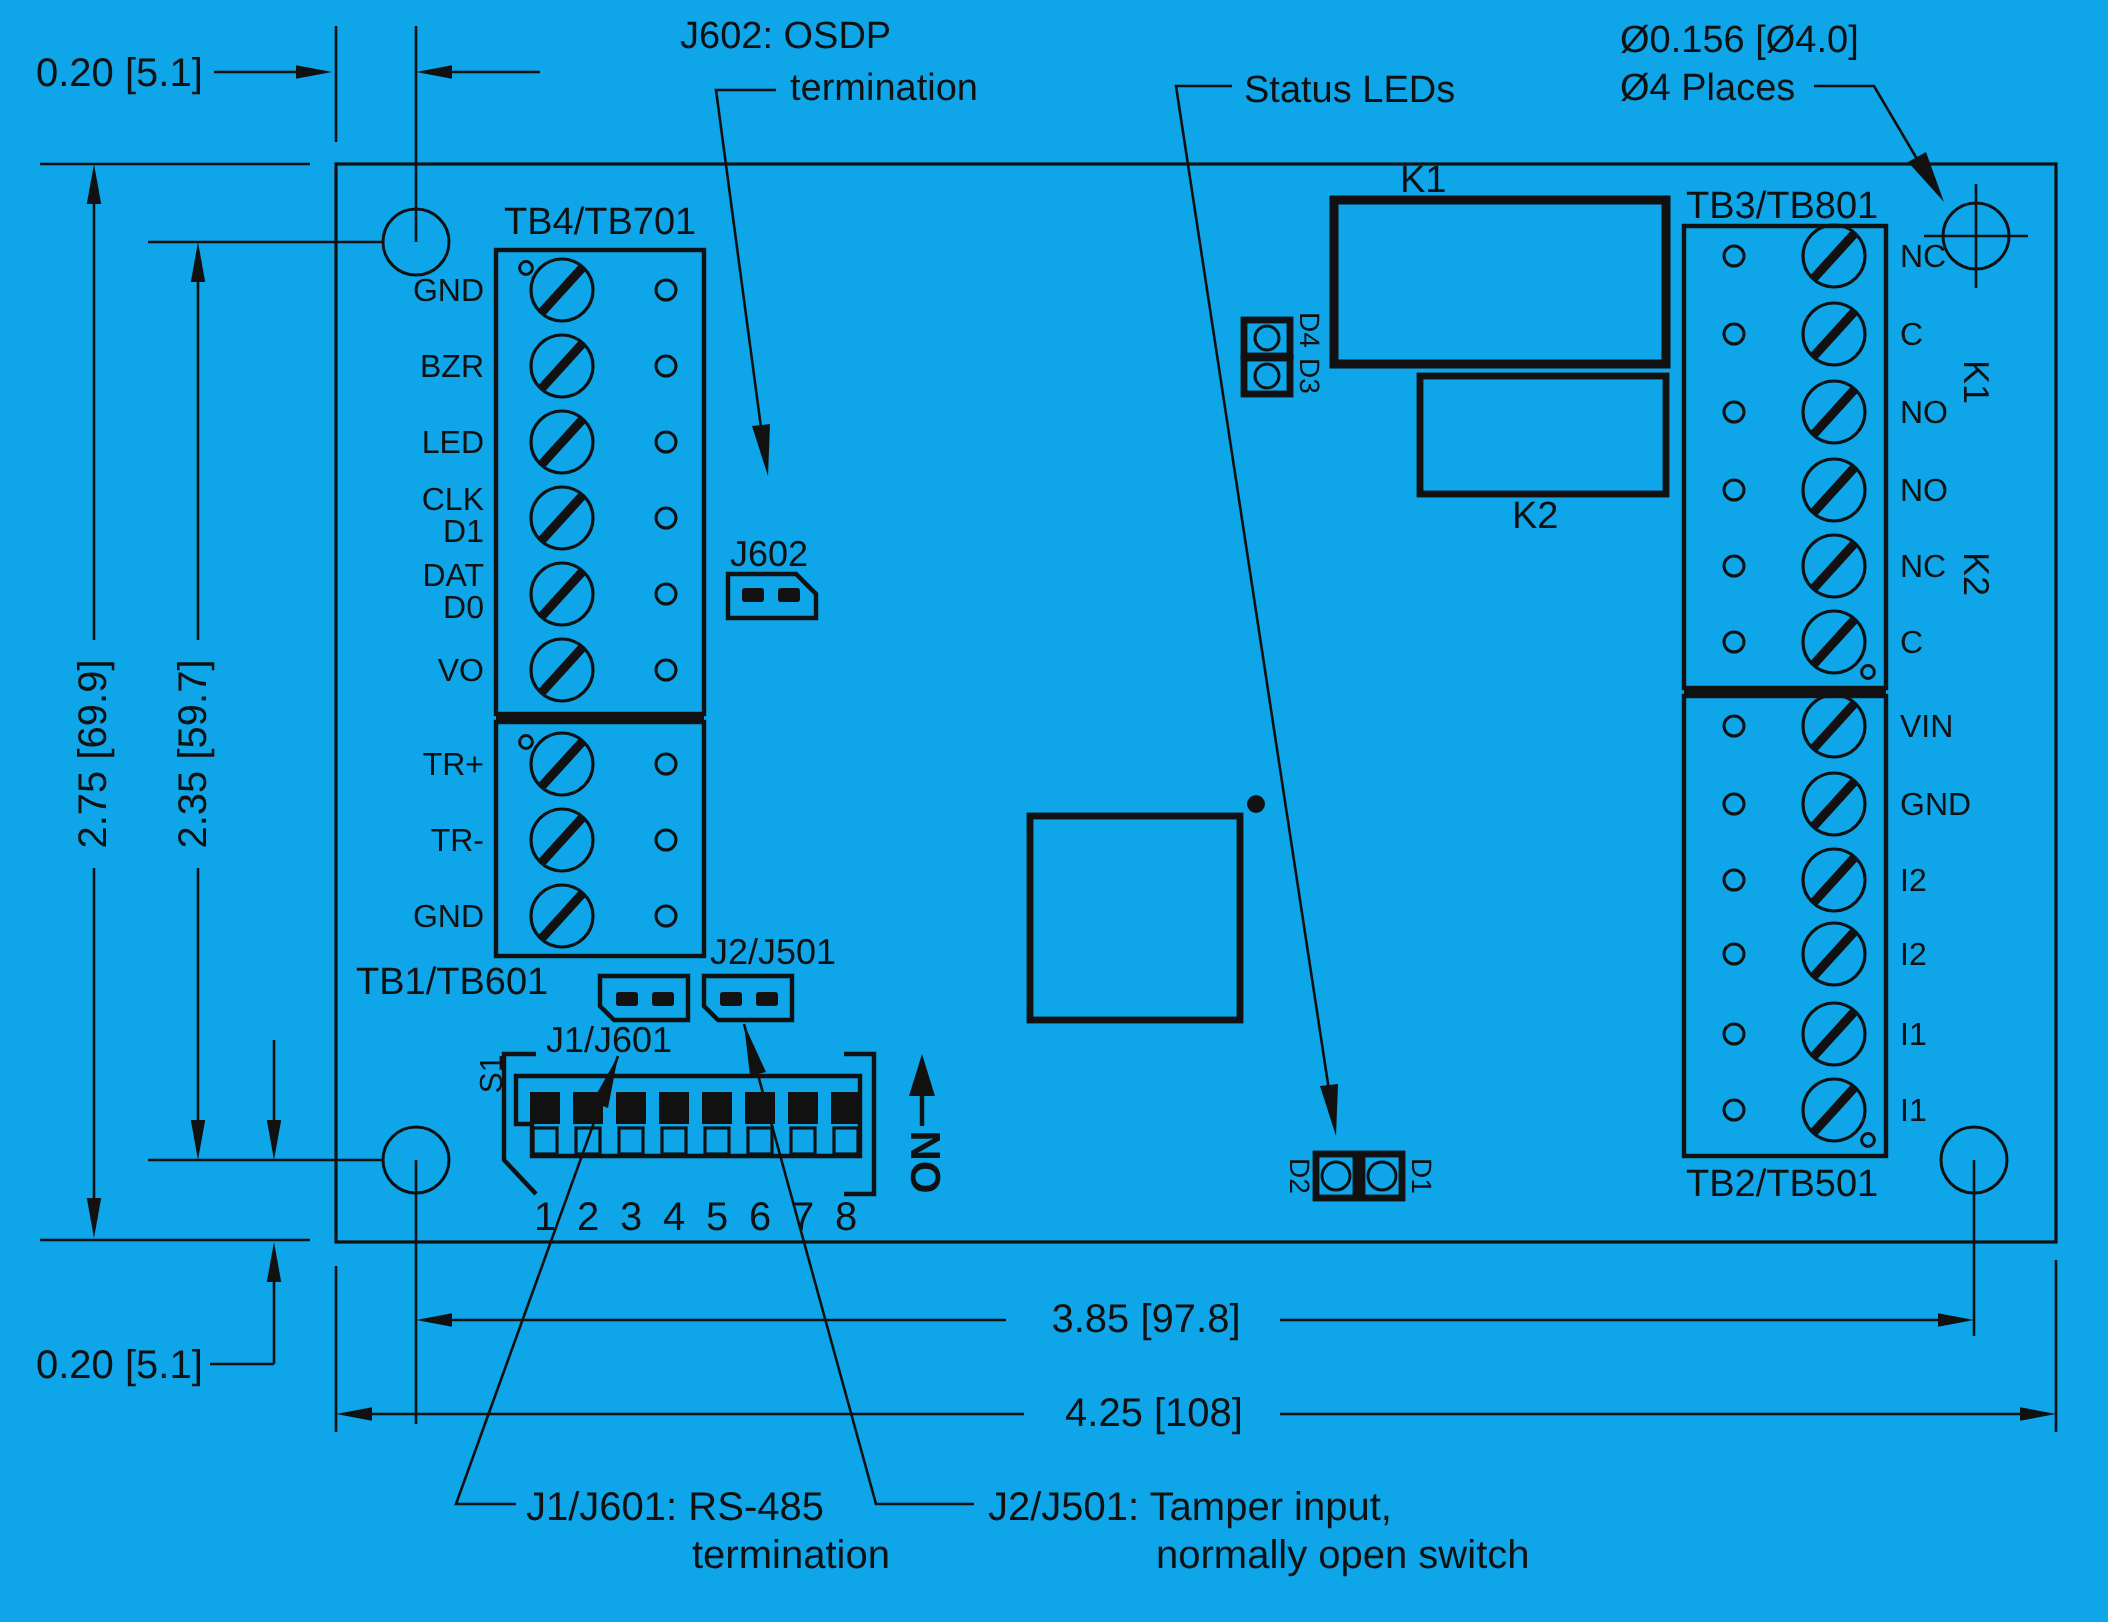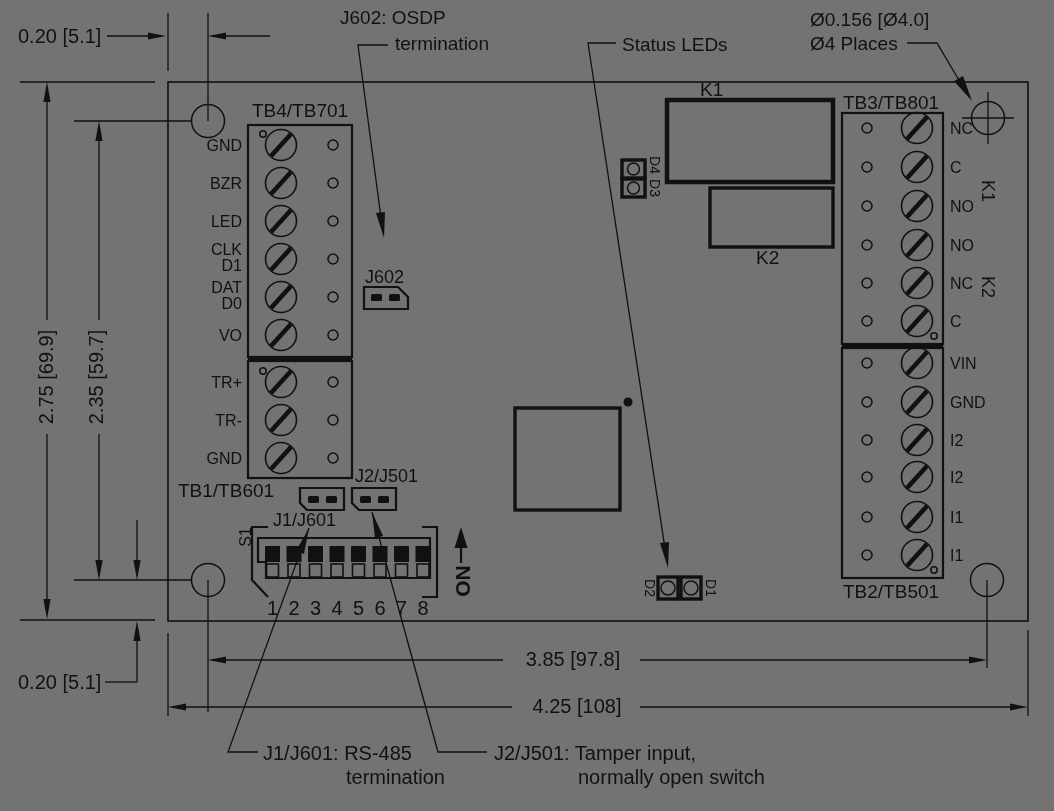--- a/index.html
+++ b/index.html
@@ -1,16 +1,16 @@
 <!DOCTYPE html>
 <html><head>
 <meta charset="utf-8">
 <style>
   html,body{margin:0;padding:0;background:#ffffff;}
-  .stage{position:relative;width:1054px;height:811px;background:#737373;overflow:hidden;}
+  .stage{position:relative;width:1054px;height:811px;background:#0ea5e9;overflow:hidden;}
   svg text{font-family:"Liberation Sans","DejaVu Sans",sans-serif;fill:#111111;}
   .t14{font-size:14px}.t16{font-size:16px}.t18{font-size:18px}.t19{font-size:19px}.t20{font-size:20px}
   .t21{font-size:21px;font-weight:bold}
   .mid{text-anchor:middle}.end{text-anchor:end}
   .ln{fill:none;stroke:#111;stroke-width:1.3}
   .b15{fill:none;stroke:#111;stroke-width:1.6}
   .b2{fill:none;stroke:#111;stroke-width:2.2}
   .b3{fill:none;stroke:#111;stroke-width:3.4}
   .b4{fill:none;stroke:#111;stroke-width:4.5}
   .b6{fill:none;stroke:#111;stroke-width:6}

